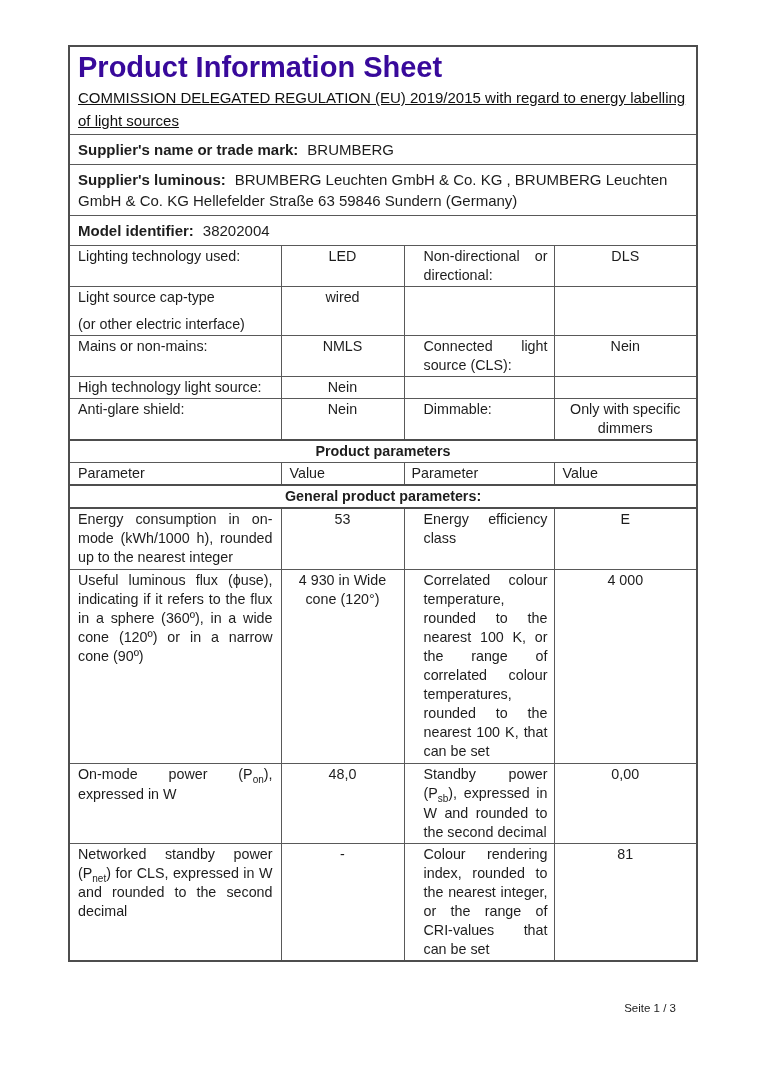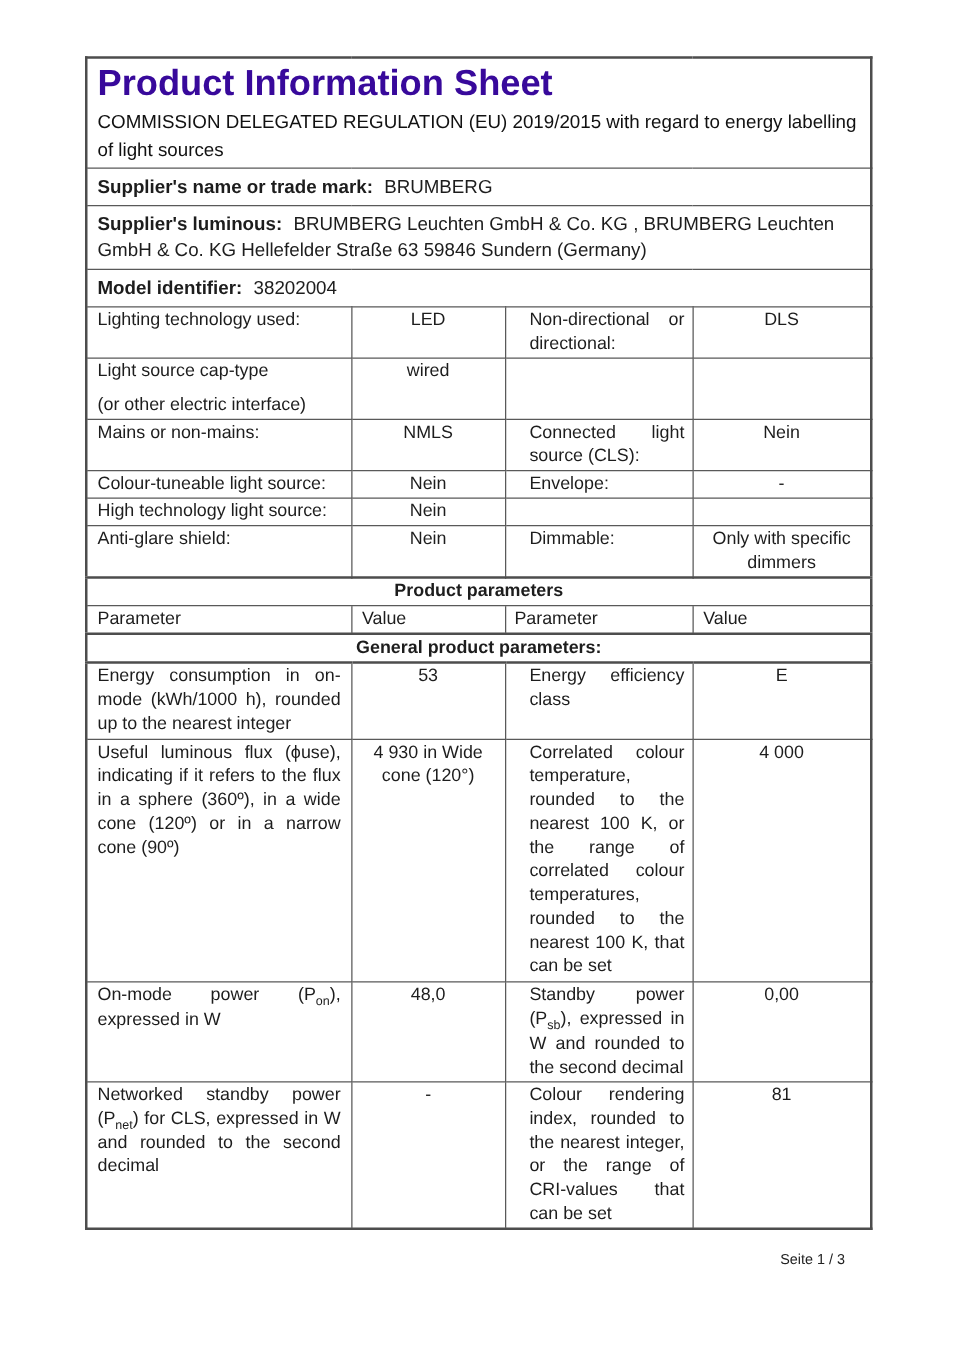--- a/index.html
+++ b/index.html
@@ -14,21 +14,21 @@
   }
   col.c1{width:212px}col.c2{width:123px}col.c3{width:150px}col.c4{width:143px}
   td{
     border:1.5px solid #595959;
     padding:1px 8px;
     font-size:14.3px;line-height:19px;
     vertical-align:top;
   }
   .title-cell{padding:4px 8px 2px 8px;}
   h1.doc-title{margin:0;font-size:29px;line-height:32px;font-weight:bold;letter-spacing:0;}
-  p.subtitle{margin:3px 0 0 0;font-size:15px;line-height:23px;color:#111;}
+  p.subtitle{margin:3px 0 0 0;font-size:15px;line-height:23px;color:#111;text-decoration:underline;}
   td.info{padding:4px 8px;font-size:15px;line-height:21px;}
   .b{font-weight:bold;}
   .lblgap{display:inline-block;width:9px;}
   td.lbl{text-align:justify;}
   td.lbl3{text-align:justify;padding:1px 6px 1px 19px;}
   td.val{text-align:center;padding:1px 0;}
   tr.section-head td{
     text-align:center;font-weight:bold;border-top:2.5px solid #4d4d4d;padding:1px 4px;
   }
   tr.thick-top td{border-top:2.5px solid #4d4d4d;}
@@ -95,26 +95,20 @@
         <td class="val"></td>
       </tr>
 
       <tr>
         <td class="lbl">Mains or non-mains:</td>
         <td class="val">NMLS</td>
         <td class="lbl3">Connected light source (CLS):</td>
         <td class="val">Nein</td>
       </tr>
 
-      <tr>
-        <td class="lbl">Colour-tuneable light source:</td>
-        <td class="val">Nein</td>
-        <td class="lbl3">Envelope:</td>
-        <td class="val">-</td>
-      </tr>
 
       <tr>
         <td class="lbl">High technology light source:</td>
         <td class="val">Nein</td>
         <td class="lbl3"></td>
         <td class="val"></td>
       </tr>
 
       <tr>
         <td class="lbl">Anti-glare shield:</td>

